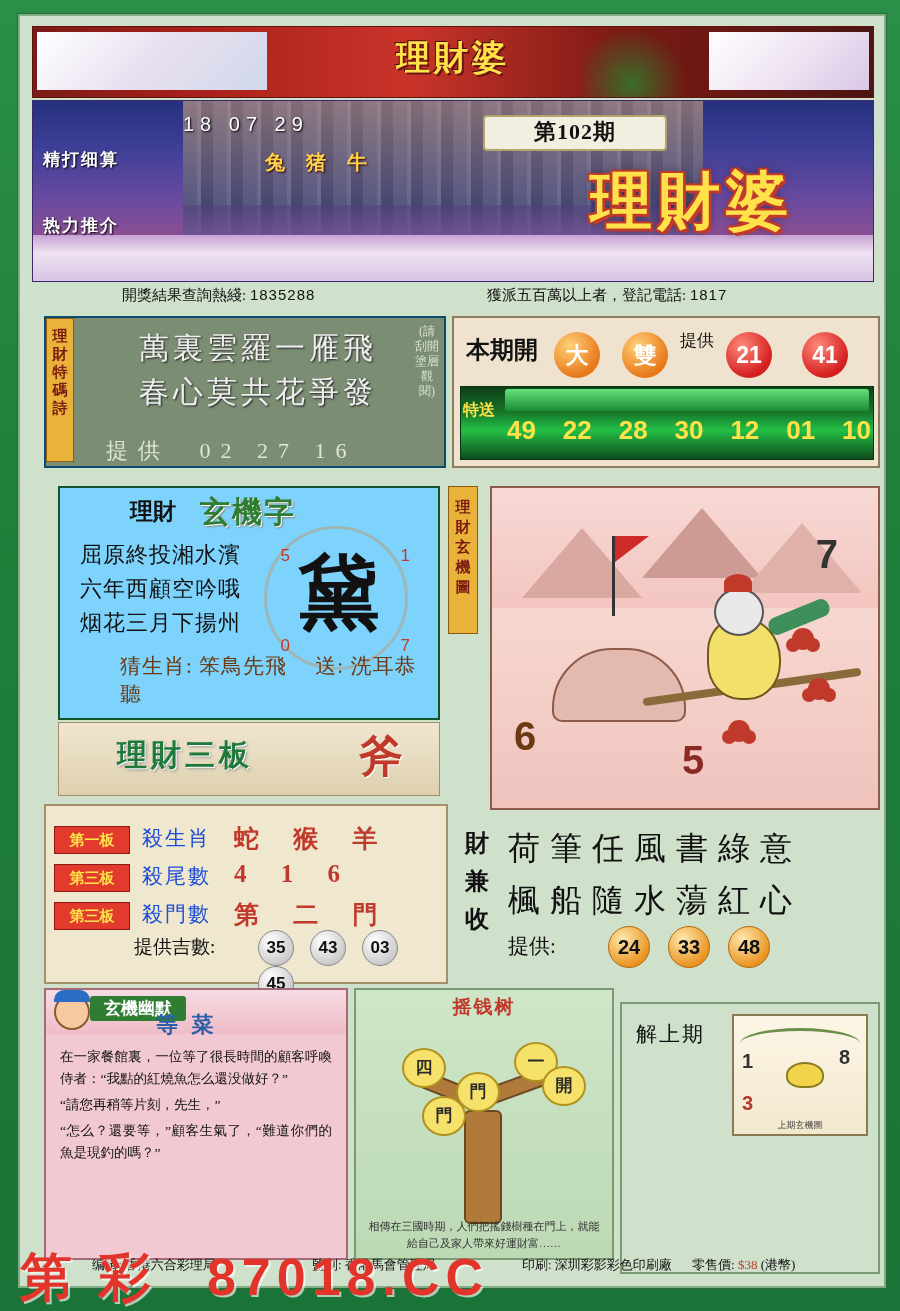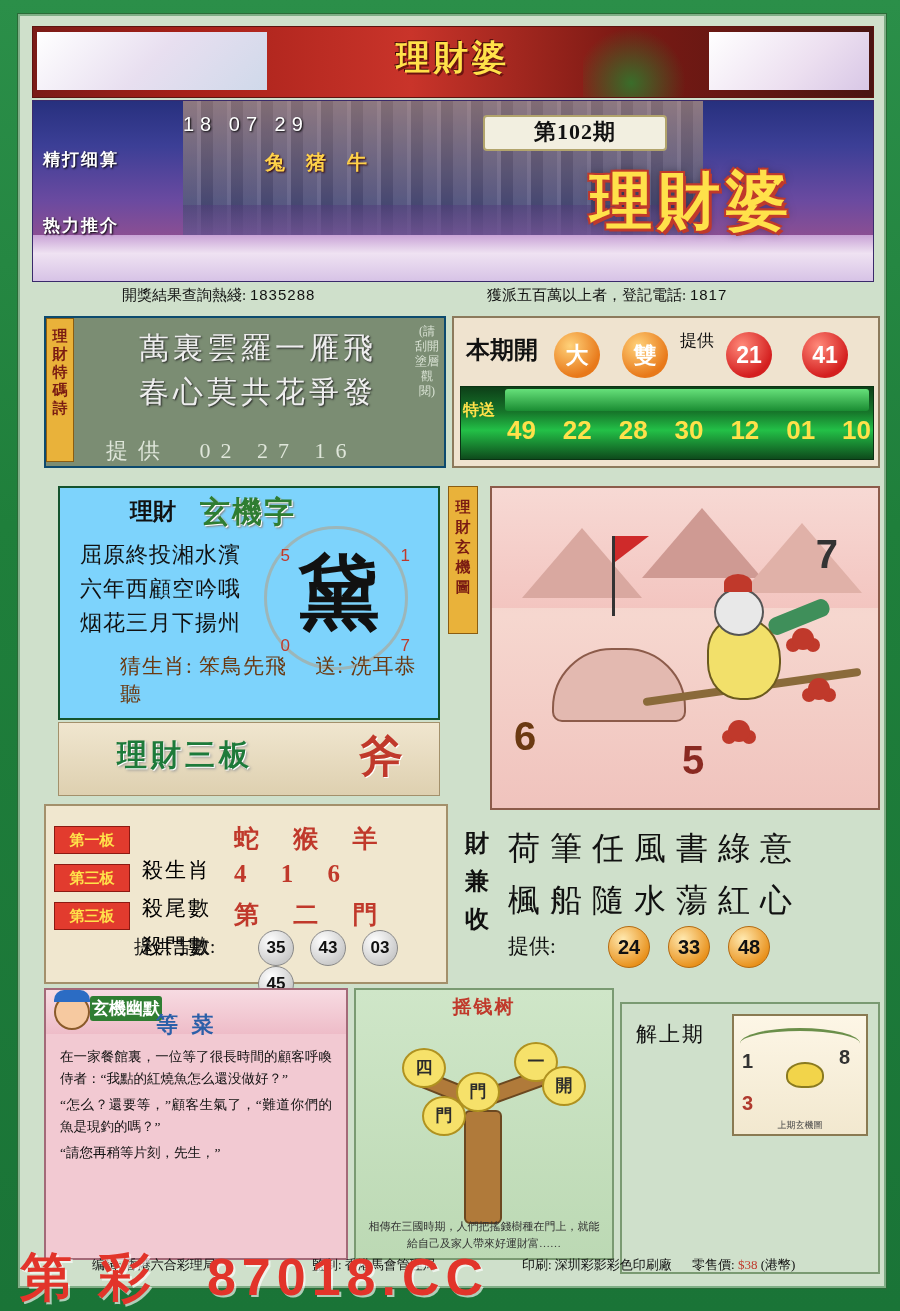--- a/index.html
+++ b/index.html
@@ -240,21 +240,21 @@
   .sanban{
     position:absolute;left:24px;top:788px;width:400px;height:176px;
     background:#f0e7cf;border:2px solid #a3906b;
   }
   .sb-row{position:absolute;left:8px;width:384px;height:34px;}
   .sb-tag{
     position:absolute;left:0;top:2px;width:74px;height:26px;background:#e23b2e;
     color:#ffe14a;font-size:15px;font-weight:bold;text-align:center;line-height:26px;
     border:1px solid #8c1a12;
   }
-  .sb-label{position:absolute;left:88px;top:0;font-size:21px;color:#000000;letter-spacing:2px;margin-top:32px;}
+  .sb-label{position:absolute;left:88px;top:0;font-size:21px;color:#1d4ed8;letter-spacing:2px;}
   .sb-val{position:absolute;left:180px;top:-2px;font-size:25px;font-weight:bold;color:#c0392b;letter-spacing:14px;}
   .sb-give{position:absolute;left:88px;top:128px;font-size:19px;color:#111;}
   .gball{
     display:inline-block;width:34px;height:34px;border-radius:50%;
     background:radial-gradient(circle at 35% 30%,#ffffff,#c9c9c9 75%);
     border:1px solid #888;text-align:center;line-height:34px;font-size:17px;font-weight:bold;
     color:#111;font-family:"Liberation Sans",sans-serif;margin-right:12px;
   }
   .sb-balls{position:absolute;left:212px;top:124px;}
   
@@ -282,21 +282,21 @@
   .joke{
     position:absolute;left:24px;top:972px;width:300px;height:268px;
     background:#f2c9d2;border:2px solid #a36a78;
   }
   .joke-head{
     position:absolute;left:0;top:0;width:300px;height:44px;
     background:linear-gradient(180deg,#f7dbe2,#eebcc8);
   }
   .joke-badge{
     position:absolute;left:44px;top:6px;font-size:17px;font-weight:bold;color:#fff;
-    background:#2f7d32;padding:1px 2px;border-radius:3px;
+    background:#2f7d32;padding:1px 14px;border-radius:3px;
   }
   .joke-face{
     position:absolute;left:8px;top:4px;width:32px;height:32px;border-radius:50%;
     background:#f6c9a0;border:2px solid #8a5a2a;
   }
   .joke-face:after{content:"";position:absolute;left:-2px;top:-6px;width:36px;height:12px;background:#2b6cc4;border-radius:10px 10px 0 0;}
   .joke-title{
     position:absolute;left:110px;top:20px;font-size:22px;color:#2b5fa8;font-weight:bold;letter-spacing:4px;
   }
   .joke-body{
@@ -523,22 +523,22 @@
     </div>
 
     <div class="joke">
       <div class="joke-head">
         <div class="joke-face"></div>
         <div class="joke-badge">玄機幽默</div>
         <div class="joke-title">等  菜</div>
       </div>
       <div class="joke-body">
         <p>在一家餐館裏，一位等了很長時間的顧客呼喚侍者：“我點的紅燒魚怎么還没做好？”</p>
+        <p>“請您再稍等片刻，先生，”</p>
         <p>“怎么？還要等，”顧客生氣了，“難道你們的魚是現釣的嗎？”</p>
-        <p>“請您再稍等片刻，先生，”</p>
       </div>
     </div>
 
     <div class="tree">
       <div class="tree-title">摇钱树</div>
       <div class="br br1"></div>
       <div class="br br2"></div>
       <div class="trunk"></div>
       <div class="leafball lb1">四</div>
       <div class="leafball lb2">門</div>

